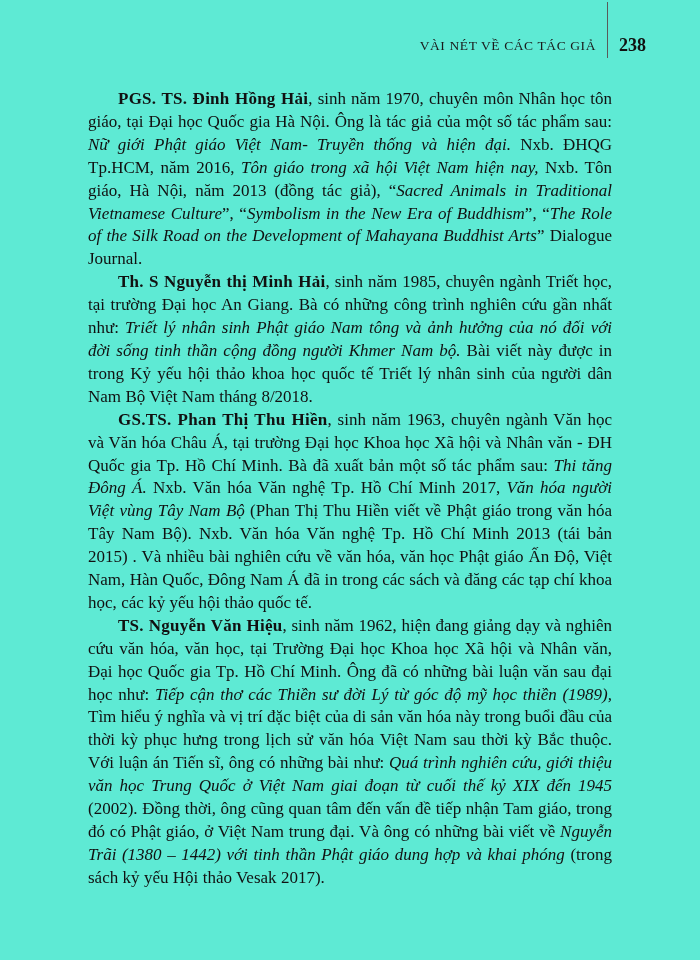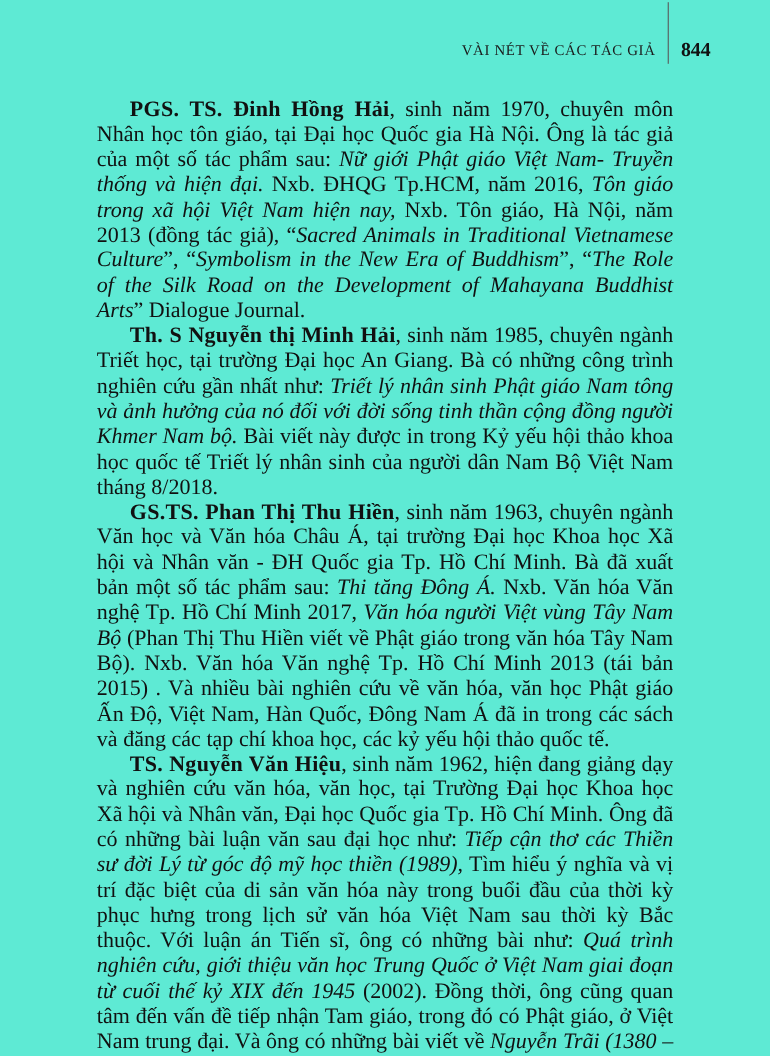--- a/index.html
+++ b/index.html
@@ -72,21 +72,21 @@
     position: absolute;
     left: 88px;
     top: 88px;
     width: 524px;
   }
 
   p.para {
     margin: 0;
     text-indent: 30px;
     text-align: justify;
-    font-size: 20px;
+    font-size: 17px;
     line-height: 22.9px;
     hyphens: none;
     -webkit-hyphens: none;
     word-spacing: 0.1px;
   }
 
   .nm {
     font-weight: bold;
     letter-spacing: 0.25px;
   }
@@ -96,21 +96,21 @@
 </style>
 </head>
 <body>
 
 <div class="page">
 
   <div class="running-head">
     <div class="rh-inner">
       <div class="rh-title">VÀI NÉT VỀ CÁC TÁC GIẢ</div>
       <div class="rh-rule"></div>
-      <div class="rh-folio">844</div>
+      <div class="rh-folio">238</div>
     </div>
   </div>
 
   <div class="textblock" id="body-text-block">
       <p class="para"><span class="nm">PGS. TS. Đinh Hồng Hải</span><span class="">, sinh năm 1970, chuyên môn Nhân học tôn giáo, tại Đại học Quốc gia Hà Nội. Ông là tác giả của một số tác phẩm sau: </span><span class="it">Nữ giới Phật giáo Việt Nam- Truyền thống và hiện đại.</span><span class=""> Nxb. ĐHQG Tp.HCM, năm 2016, </span><span class="it">Tôn giáo trong xã hội Việt Nam hiện nay,</span><span class=""> Nxb. Tôn giáo, Hà Nội, năm 2013 (đồng tác giả), “</span><span class="it">Sacred Animals in Traditional Vietnamese Culture</span><span class="">”, “</span><span class="it">Symbolism in the New Era of Buddhism</span><span class="">”, “</span><span class="it">The Role of the Silk Road on the Development of Mahayana Buddhist Arts</span><span class="">” Dialogue Journal.</span></p>
       <p class="para"><span class="nm">Th. S Nguyễn thị Minh Hải</span><span class="">, sinh năm 1985, chuyên ngành Triết học, tại trường Đại học An Giang. Bà có những công trình nghiên cứu gần nhất như: </span><span class="it">Triết lý nhân sinh Phật giáo Nam tông và ảnh hưởng của nó đối với đời sống tinh thần cộng đồng người Khmer Nam bộ.</span><span class=""> Bài viết này được in trong Kỷ yếu hội thảo khoa học quốc tế Triết lý nhân sinh của người dân Nam Bộ Việt Nam tháng 8/2018.</span></p>
       <p class="para"><span class="nm">GS.TS. Phan Thị Thu Hiền</span><span class="">, sinh năm 1963, chuyên ngành Văn học và Văn hóa Châu Á, tại trường Đại học Khoa học Xã hội và Nhân văn - ĐH Quốc gia Tp. Hồ Chí Minh. Bà đã xuất bản một số tác phẩm sau: </span><span class="it">Thi tăng Đông Á.</span><span class=""> Nxb. Văn hóa Văn nghệ Tp. Hồ Chí Minh 2017, </span><span class="it">Văn hóa người Việt vùng Tây Nam Bộ</span><span class=""> (Phan Thị Thu Hiền viết về Phật giáo trong văn hóa Tây Nam Bộ). Nxb. Văn hóa Văn nghệ Tp.  Hồ Chí Minh  2013 (tái bản 2015) . Và nhiều bài nghiên cứu về văn hóa, văn học Phật giáo Ấn Độ, Việt Nam, Hàn Quốc, Đông Nam Á đã in trong các sách và đăng các tạp chí khoa học, các kỷ yếu hội thảo quốc tế.</span></p>
       <p class="para"><span class="nm">TS. Nguyễn Văn Hiệu</span><span class="">, sinh năm 1962, hiện đang giảng dạy và nghiên cứu văn hóa, văn học, tại Trường Đại học Khoa học Xã hội và Nhân văn, Đại học Quốc gia Tp. Hồ Chí Minh. Ông đã có những bài luận văn sau đại học như: </span><span class="it">Tiếp cận thơ các Thiền sư đời Lý từ góc độ mỹ học thiền (1989),</span><span class=""> Tìm hiểu ý nghĩa và vị trí đặc biệt của di sản văn hóa này trong buổi đầu của thời kỳ phục hưng trong lịch sử văn hóa Việt Nam sau thời kỳ Bắc thuộc. Với luận án Tiến sĩ, ông có những bài như: </span><span class="it">Quá trình nghiên cứu, giới thiệu văn học Trung Quốc ở Việt Nam giai đoạn từ cuối thế kỷ XIX đến 1945</span><span class=""> (2002). Đồng thời, ông cũng quan tâm đến vấn đề tiếp nhận Tam giáo, trong đó có Phật giáo, ở Việt Nam trung đại. Và ông có những bài viết về </span><span class="it">Nguyễn Trãi (1380 – 1442) với tinh thần Phật giáo dung hợp và khai phóng</span><span class=""> (trong sách kỷ yếu Hội thảo Vesak 2017).</span></p>
     </div>
 

